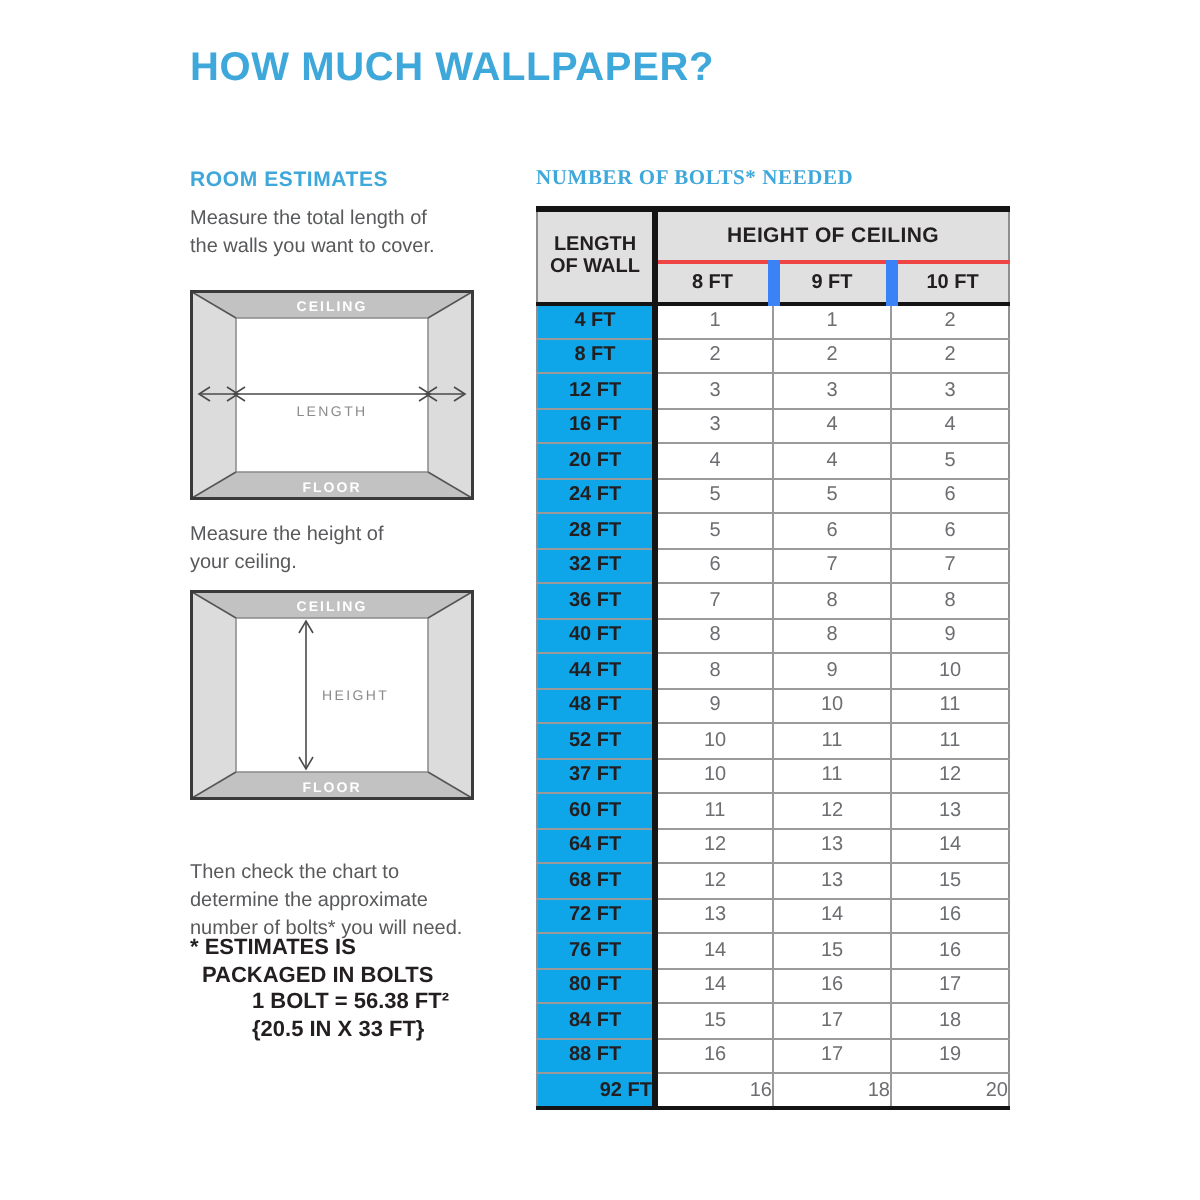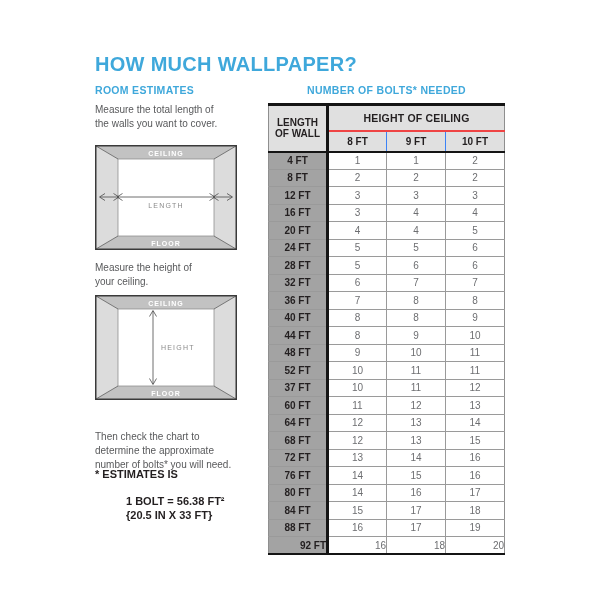--- a/index.html
+++ b/index.html
@@ -1,21 +1,21 @@
 <!DOCTYPE html>
 <html><head>
 <meta charset="utf-8">
 <style>
   * { margin: 0; padding: 0; box-sizing: border-box; }
   html, body { width: 600px; height: 600px; background: #ffffff; overflow: hidden; }
   body { font-family: "Liberation Sans", sans-serif; position: relative; }
 
   .page-title {
     position: absolute; left: 95px; top: 23px;
-    font-size: 20px; font-weight: bold; color: #3FA8DB; letter-spacing: 0.3px; margin-top: 30px;
+    font-size: 20px; font-weight: bold; color: #3FA8DB; letter-spacing: 0.3px;
   }
 
   .section-heading {
     font-size: 10.5px; font-weight: bold; color: #3FA8DB; letter-spacing: 0.3px;
   }
   .left-heading { position: absolute; left: 95px; top: 84px; }
 
   .para {
     position: absolute; left: 95px; width: 165px;
     font-size: 10px; color: #58595b; line-height: 14px; white-space: pre-line;
@@ -32,21 +32,22 @@
     position: absolute; left: 95px; width: 165px;
     font-size: 11px; font-weight: bold; color: #231f20; line-height: 14px;
   }
   .note-bolts { top: 467px; }
   .note-size { top: 494px; margin-left: 31px; }
   .note-line2 { display: block; margin-left: 6px; }
   .note-size .note-line2 { margin-left: 0; }
 
   .table-title {
     position: absolute; left: 268px; top: 84px; width: 237px;
-    text-align: center;
+    text-align: left;
+    font-family: Liberation Serif, serif;
   }
 
   table.bolts {
     position: absolute; left: 268px; top: 103px; width: 237px;
     border-collapse: collapse; table-layout: fixed;
     border-top: 3px solid #141414;
     border-bottom: 2px solid #141414;
     border-left: 1px solid #8f8f8f;
     border-right: 1px solid #8f8f8f;
     font-size: 10px;
@@ -54,25 +55,25 @@
   table.bolts col.c0 { width: 59px; }
   table.bolts th, table.bolts td { text-align: center; vertical-align: middle; }
 
   thead th { background: #e0e0e0; color: #231f20; font-weight: bold; }
   th.corner {
     border-right: 3px solid #141414;
     border-bottom: 2px solid #141414;
     font-size: 10px; line-height: 11.5px; white-space: pre-line;
   }
   th.group { height: 26px; border-bottom: 2px solid #ef4444; font-size: 10.5px; letter-spacing: 0.2px; }
-  tr.subhead th { height: 21px; border-bottom: 2px solid #141414; border-left: 1px solid #3b82f6; }
+  tr.subhead th { height: 21px; border-bottom: 2px solid #141414; border-left: 6px solid #3b82f6; }
   tr.subhead th:first-of-type { border-left: none; }
 
   tbody th {
-    background: #a3a3a3; color: #231f20; font-weight: bold;
+    background: #0ea5e9; color: #231f20; font-weight: bold;
     border-right: 3px solid #141414; border-bottom: 1px solid #9a9a9a;
     height: 17.5px;
   }
   tbody td {
     background: #ffffff; color: #6d6e71;
     border-left: 1px solid #9a9a9a; border-bottom: 1px solid #9a9a9a;
   }
   tbody td:first-of-type { border-left: none; }
   tbody tr:last-child th, tbody tr:last-child td { border-bottom: none; text-align: right; }
 
@@ -138,20 +139,21 @@
   <text class="svg-room-text" x="71" y="101" text-anchor="middle">FLOOR</text>
   <text class="svg-measure-text" x="66" y="55" text-anchor="start">HEIGHT</text>
 </svg>
 
 <p class="para para3">Then check the chart to
 determine the approximate
 number of bolts* you will need.</p>
 
 <p class="note note-bolts">
   <span>* ESTIMATES IS</span>
+  <span class="note-line2">PACKAGED IN BOLTS</span>
 </p>
 
 <p class="note note-size">
   <span>1 BOLT = 56.38 FT²</span>
   <span class="note-line2">{20.5 IN X 33 FT}</span>
 </p>
 
 <h2 class="section-heading table-title">NUMBER OF BOLTS* NEEDED</h2>
 
 <table class="bolts">

